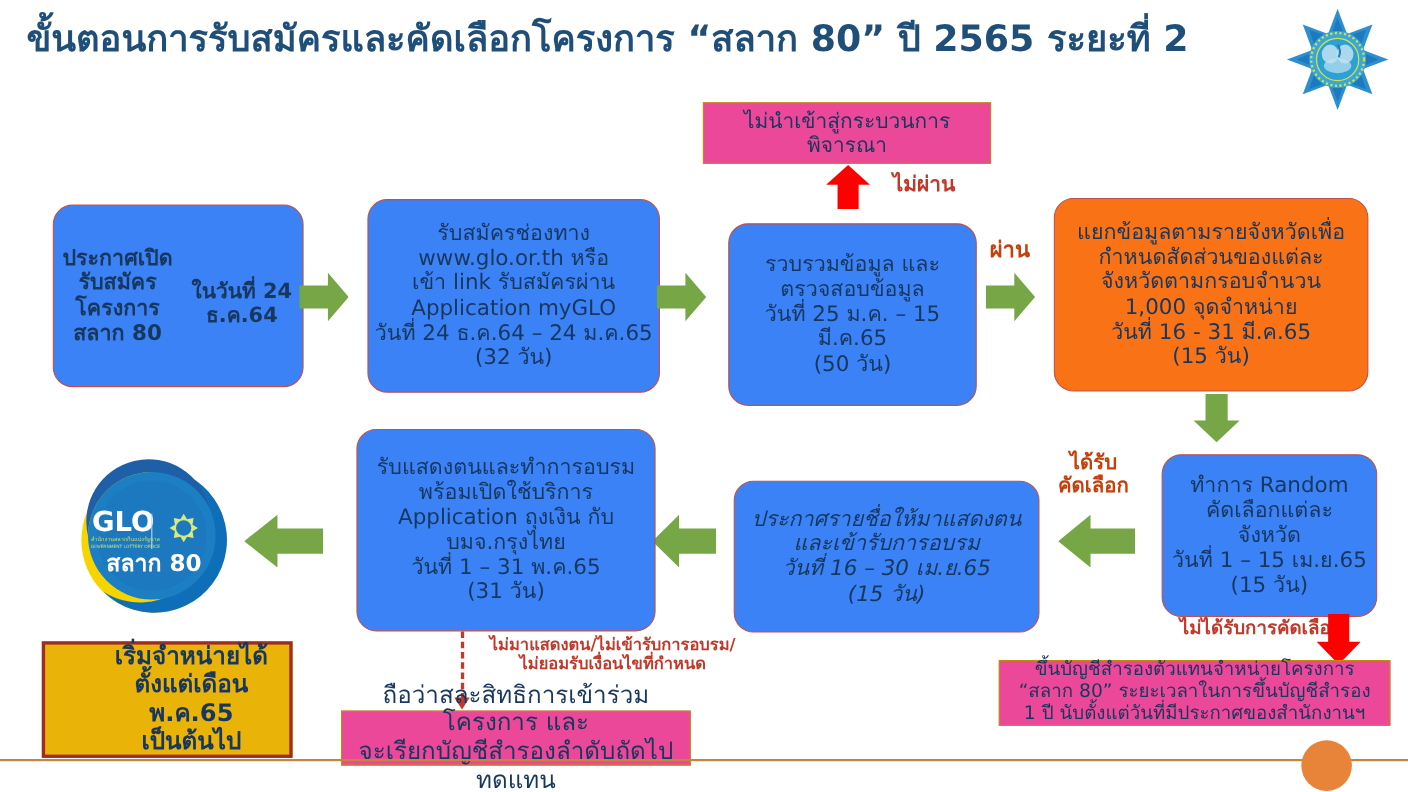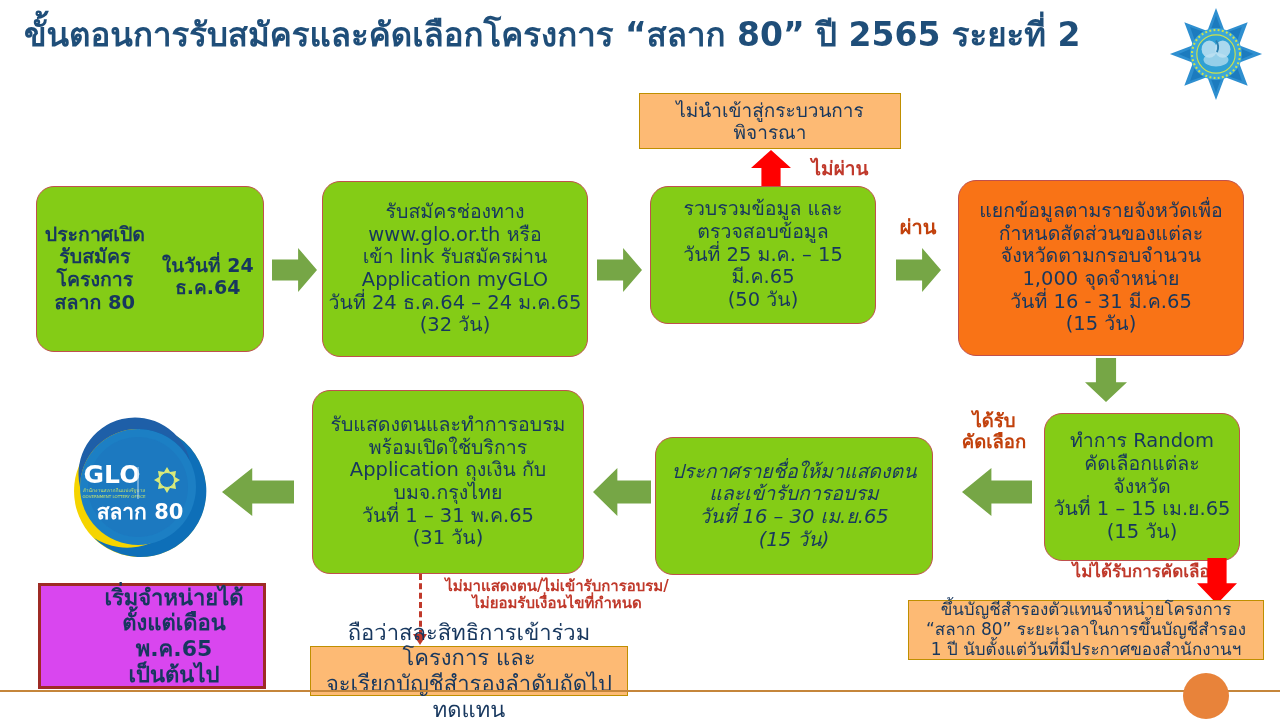--- a/index.html
+++ b/index.html
@@ -36,38 +36,39 @@
     position:absolute;
     box-sizing:border-box;
     display:flex;
     align-items:center;
     justify-content:center;
     text-align:center;
     line-height:1.16;
     white-space:pre-line;
   }
   .box-blue{
-    background:#84cc16;
+    background:#3b82f6;
     border:1.6px solid #C0504D;
     border-radius:18px;
     color:#17375E;
+    margin-left:12px;
   }
   .box-green{
     background:#f97316;
     border:1.6px solid #C0504D;
     border-radius:18px;
     color:#17375E;
   }
   .box-tan{
-    background:#fdba74;
+    background:#ec4899;
     border:1.6px solid #BF8F00;
     color:#17375E;
   }
   .box-yellow{
-    background:#d946ef;
+    background:#eab308;
     border:3px solid #9E2B25;
     color:#17375E;
     font-weight:bold;
     padding-left:44px;
   }
 
   
   .arrow{position:absolute;}
   .arrow-green{background:#76A646;}
   .arrow-red{background:#FF0000;}
@@ -155,21 +156,21 @@
 (32 วัน)</div>
 
   <div class="arrow arrow-green ar-right" style="left:597px;top:248px;width:45px;height:44px;"></div>
 
   <div class="box box-tan" style="left:639px;top:93px;width:262px;height:56px;font-size:19px;">ไม่นำเข้าสู่กระบวนการพิจารณา</div>
 
   <div class="arrow arrow-red ar-up" style="left:751px;top:150px;width:40px;height:40px;"></div>
 
   <div class="conn-label lbl-red" style="left:795px;top:158px;width:90px;font-size:19px;text-align:center;">ไม่ผ่าน</div>
 
-  <div class="box box-blue" style="left:650px;top:186px;width:226px;height:138px;font-size:19.5px;">รวบรวมข้อมูล และ
+  <div class="box box-blue" style="left:650px;top:203px;width:226px;height:166px;font-size:19.5px;">รวบรวมข้อมูล และ
 ตรวจสอบข้อมูล
 วันที่ 25 ม.ค. – 15
 มี.ค.65
 (50 วัน)</div>
 
   <div class="conn-label lbl-dark" style="left:878px;top:216px;width:80px;font-size:20px;">ผ่าน</div>
 
   <div class="arrow arrow-green ar-right" style="left:896px;top:248px;width:45px;height:44px;"></div>
 
   <div class="box box-green" style="left:958px;top:180px;width:286px;height:176px;font-size:19.5px;">แยกข้อมูลตามรายจังหวัดเพื่อ

